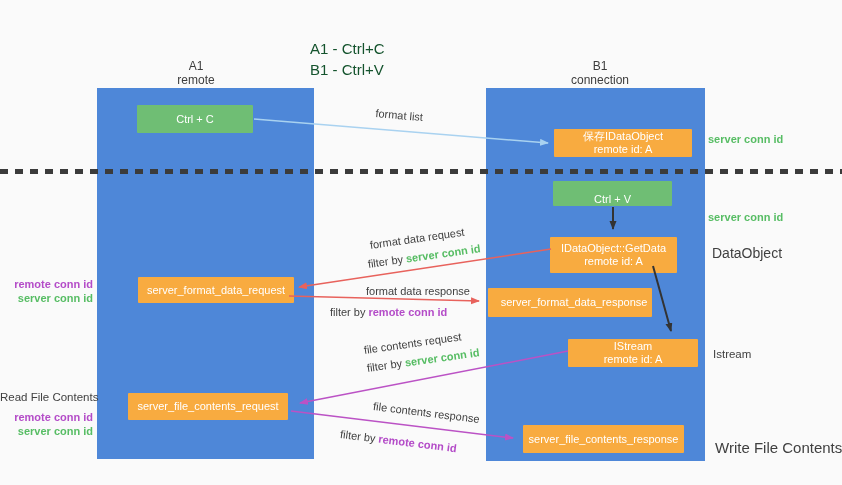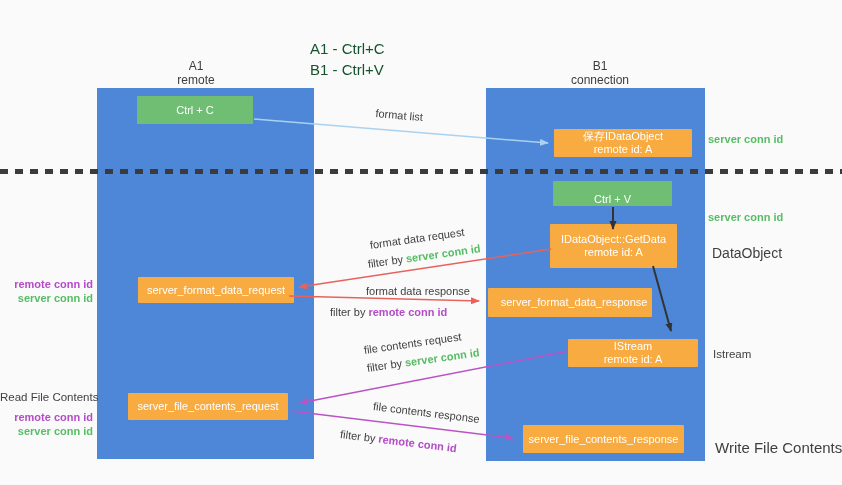--- a/index.html
+++ b/index.html
@@ -48,34 +48,34 @@
   <div class="abs col-header" style="left:540px;">
     <div>B1</div>
     <div>connection</div>
   </div>
 
   <div class="abs column" style="left:97px;top:88px;width:217px;height:371px;"></div>
   <div class="abs column" style="left:486px;top:88px;width:219px;height:373px;"></div>
 
   <div class="abs dashline"></div>
 
-  <div class="abs box green" style="left:137px;top:96px;width:116px;height:28px;">
+  <div class="abs box green" style="left:137px;top:105px;width:116px;height:28px;">
     <div>Ctrl + C</div>
   </div>
 
   <div class="abs box orange" style="left:554px;top:129px;width:138px;height:28px;">
     <div>保存IDataObject</div>
     <div>remote id: A</div>
   </div>
 
   <div class="abs box green" style="left:553px;top:181px;width:119px;height:25px;justify-content:flex-end;">
     <div>Ctrl + V</div>
   </div>
 
-  <div class="abs box orange" style="left:550px;top:224px;width:127px;height:44px;text-align:center;">
+  <div class="abs box orange" style="left:550px;top:237px;width:127px;height:36px;text-align:center;">
     <div>IDataObject::GetData</div>
     <div>remote id: A</div>
   </div>
 
   <div class="abs box orange" style="left:138px;top:277px;width:156px;height:26px;">
     <div>server_format_data_request</div>
   </div>
 
   <div class="abs box orange" style="left:488px;top:288px;width:156px;height:29px;padding-left:8px;">
     <div>server_format_data_response</div>

